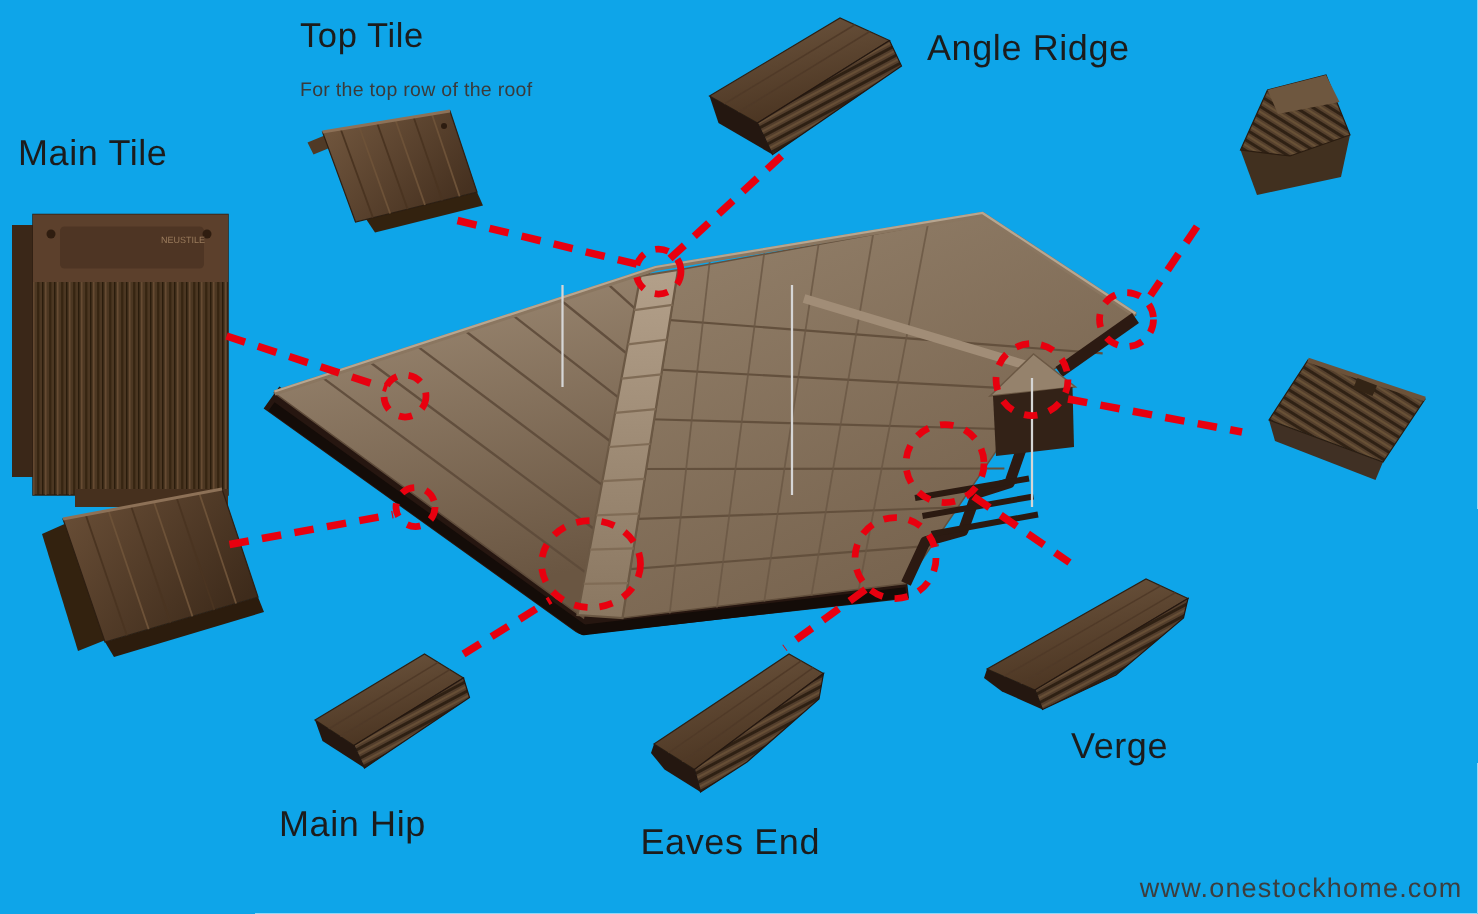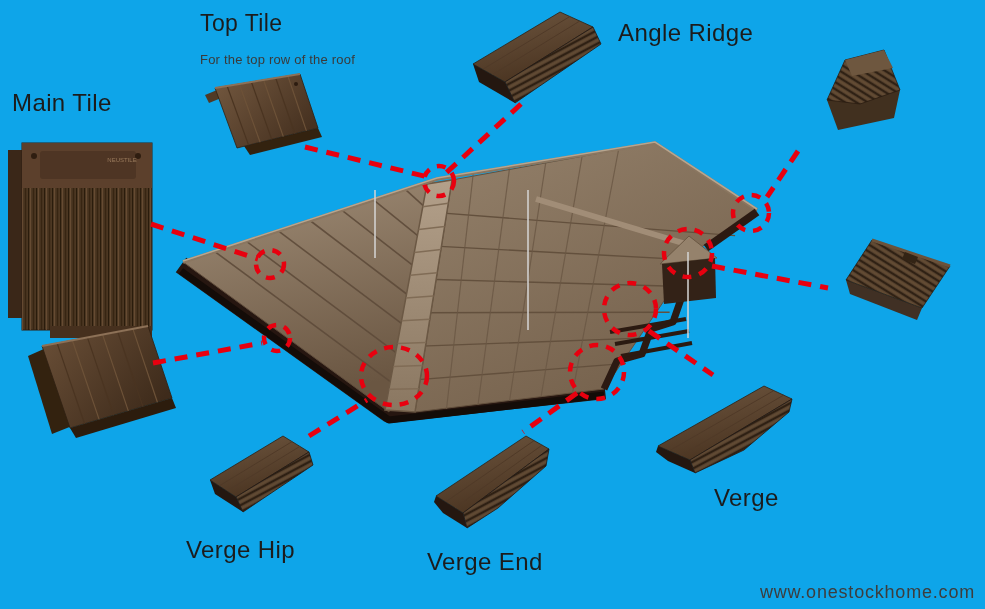--- a/index.html
+++ b/index.html
@@ -253,18 +253,18 @@
       <circle cx="630" cy="309" r="26"></circle>
       <circle cx="597" cy="372" r="27"></circle>
     </g>
   </g>
 </svg>
 
   <div class="lbl" style="left:200px;top:10px;font-size:23px;">Top Tile</div>
   <div class="sub" style="left:200px;top:52px;">For the top row of the roof</div>
   <div class="lbl" style="left:618px;top:19px;">Angle Ridge</div>
   <div class="lbl" style="left:12px;top:89px;">Main Tile</div>
-  <div class="lbl" style="left:186px;top:536px;">Verge Hip</div>
-  <div class="lbl" style="left:427px;top:548px;">Verge End</div>
+  <div class="lbl" style="left:186px;top:536px;">Main Hip</div>
+  <div class="lbl" style="left:427px;top:548px;">Eaves End</div>
   <div class="lbl" style="left:714px;top:484px;">Verge</div>
   <div class="watermark">www.onestockhome.com</div>
 
 </div>
 
 </body></html>

